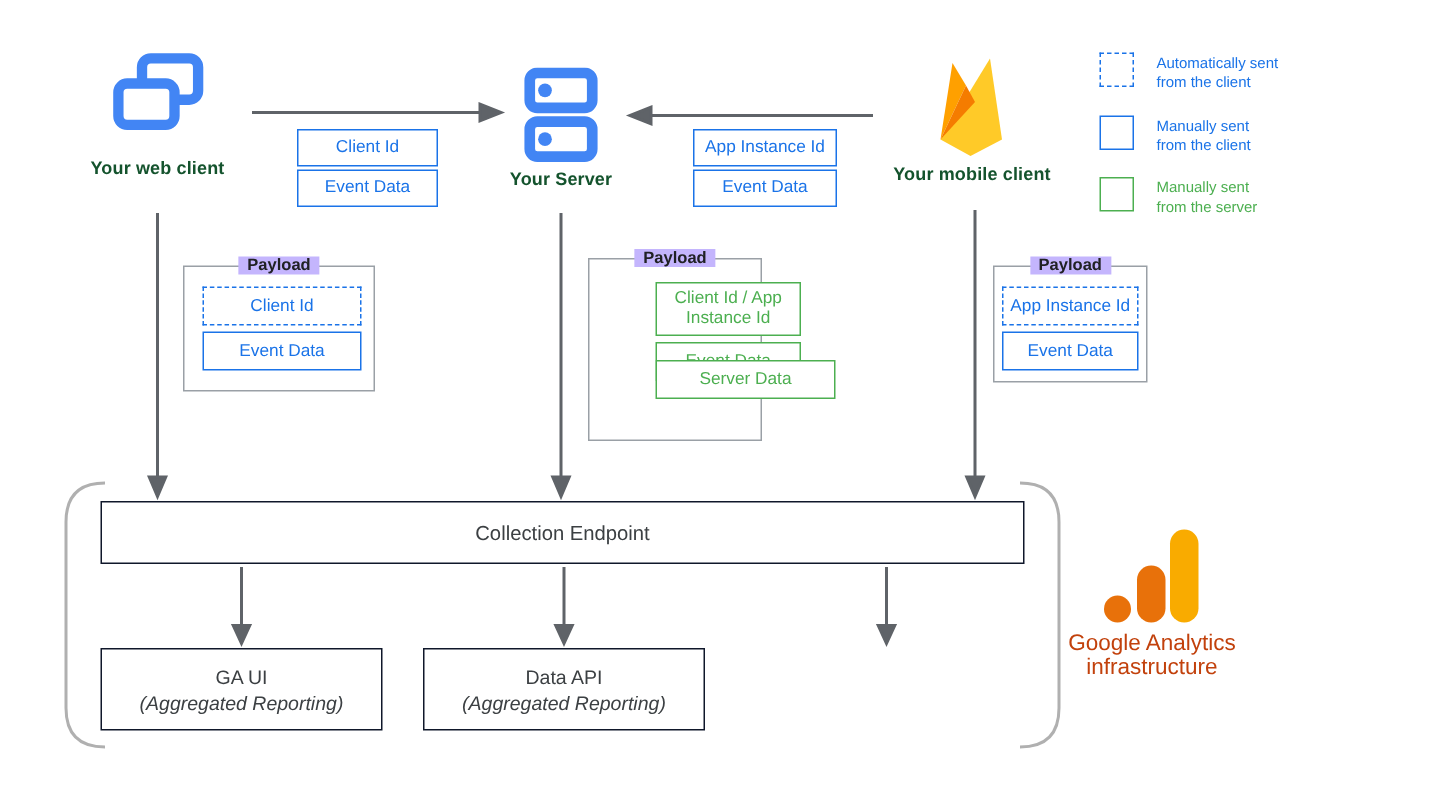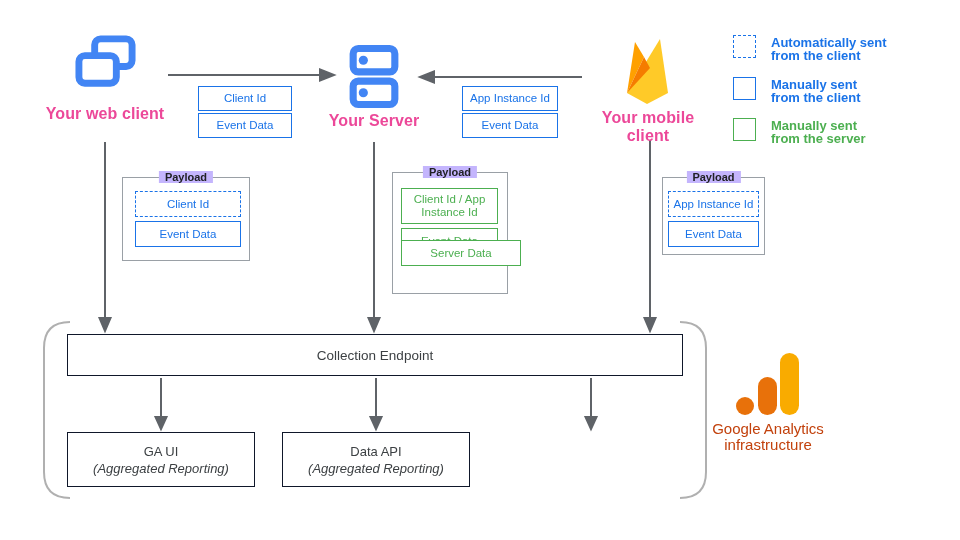--- a/index.html
+++ b/index.html
@@ -4,52 +4,52 @@
 <style>
   html,body{margin:0;padding:0;background:#fff;}
   #canvas{
     position:relative;width:960px;height:540px;background:#fff;overflow:hidden;
     font-family:"Liberation Sans", sans-serif;
   }
   .abs{position:absolute;}
 
   
   .node-label{
-    position:absolute;text-align:center;font-size:16px;font-weight:700;
-    color:#ec4899;letter-spacing:.1px;
+    position:absolute;text-align:center;font-size:12px;font-weight:700;
+    color:#14532d;letter-spacing:.1px;
   }
 
   
   .param{
     position:absolute;background:#fff;border:1.5px solid #1a73e8;color:#1a73e8;
     display:flex;align-items:center;justify-content:center;text-align:center;
     font-size:11.5px;font-weight:500;line-height:13px;box-sizing:border-box;
   }
   .param.dashed{border-style:dashed;}
-  .param.green{border-color:#4caf50;color:#4caf50;}
+  .param.green{border-color:#4caf50;color:#4caf50;margin-left:36px;}
 
   
   .payload{
     position:absolute;border:1px solid #9aa0a6;background:#fff;box-sizing:border-box;
   }
   .payload-title{
     position:absolute;top:-7px;left:50%;transform:translateX(-50%);
     background:#c4b5fd;padding:0 6px;font-size:11px;font-weight:700;color:#202124;
     white-space:nowrap;
   }
 
   
   .legend-swatch{
     position:absolute;width:23px;height:23px;box-sizing:border-box;background:#fff;
   }
   .sw-dashed-blue{border:1.5px dashed #1a73e8;}
   .sw-solid-blue{border:1.5px solid #1a73e8;}
   .sw-solid-green{border:1.5px solid #4caf50;}
   .legend-text{
-    position:absolute;font-size:13px;font-weight:700;line-height:13px;white-space:nowrap;
+    position:absolute;font-size:10px;font-weight:400;line-height:13px;white-space:nowrap;
   }
   .legend-text.blue{color:#1a73e8;}
   .legend-text.green{color:#4caf50;}
 
   
   .big-box{
     position:absolute;border:1px solid #0f172a;background:#fff;box-sizing:border-box;
     display:flex;flex-direction:column;align-items:center;justify-content:center;
     text-align:center;color:#3c4043;font-size:13px;line-height:17px;
   }

